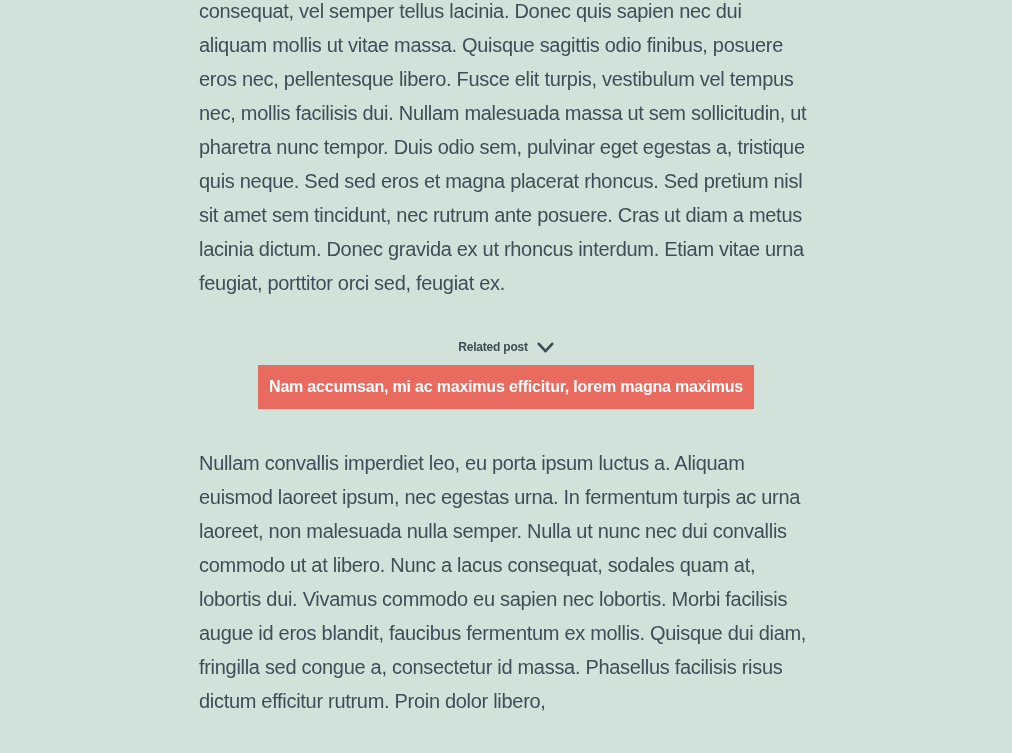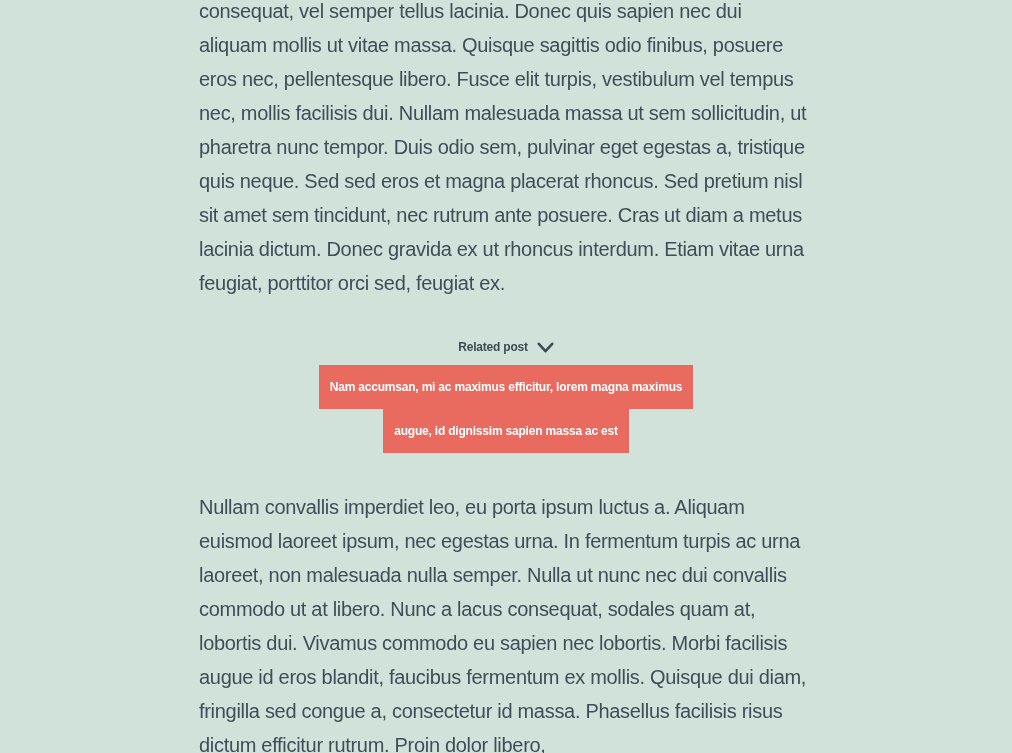--- a/index.html
+++ b/index.html
@@ -52,21 +52,21 @@
     display: flex;
     flex-direction: column;
     align-items: center;
     cursor: pointer;
     text-decoration: none;
   }
   .link-line {
     display: block;
     background: #e96a5f;
     color: #ffffff;
-    font-size: 12px;
+    font-size: 16px;
     font-weight: 700;
     line-height: 26px;
     padding: 9px 11px;
     white-space: nowrap;
     letter-spacing: -0.2px;
   }
 </style>
 </head>
 <body>
 
@@ -78,18 +78,17 @@
     <span class="related-label">Related post</span>
     <span class="chev">
       <svg width="17" height="12" viewBox="0 0 17 12">
         <polyline points="1.8,1.8 8.5,9.2 15.2,1.8" fill="none" stroke="#3c4c55" stroke-width="2.6" stroke-linecap="round" stroke-linejoin="round"></polyline>
       </svg>
     </span>
   </div>
 
   <a class="related-link" href="#">
     <span class="link-line">Nam accumsan, mi ac maximus efficitur, lorem magna maximus</span>
-    <span class="link-line">augue, id dignissim sapien massa ac est</span>
   </a>
 
   <p class="para para-bottom">Nullam convallis imperdiet leo, eu porta ipsum luctus a. Aliquam euismod laoreet ipsum, nec egestas urna. In fermentum turpis ac urna laoreet, non malesuada nulla semper. Nulla ut nunc nec dui convallis commodo ut at libero. Nunc a lacus consequat, sodales quam at, lobortis dui. Vivamus commodo eu sapien nec lobortis. Morbi facilisis augue id eros blandit, faucibus fermentum ex mollis. Quisque dui diam, fringilla sed congue a, consectetur id massa. Phasellus facilisis risus dictum efficitur rutrum. Proin dolor libero,</p>
 
 </div>
 
 </body></html>

